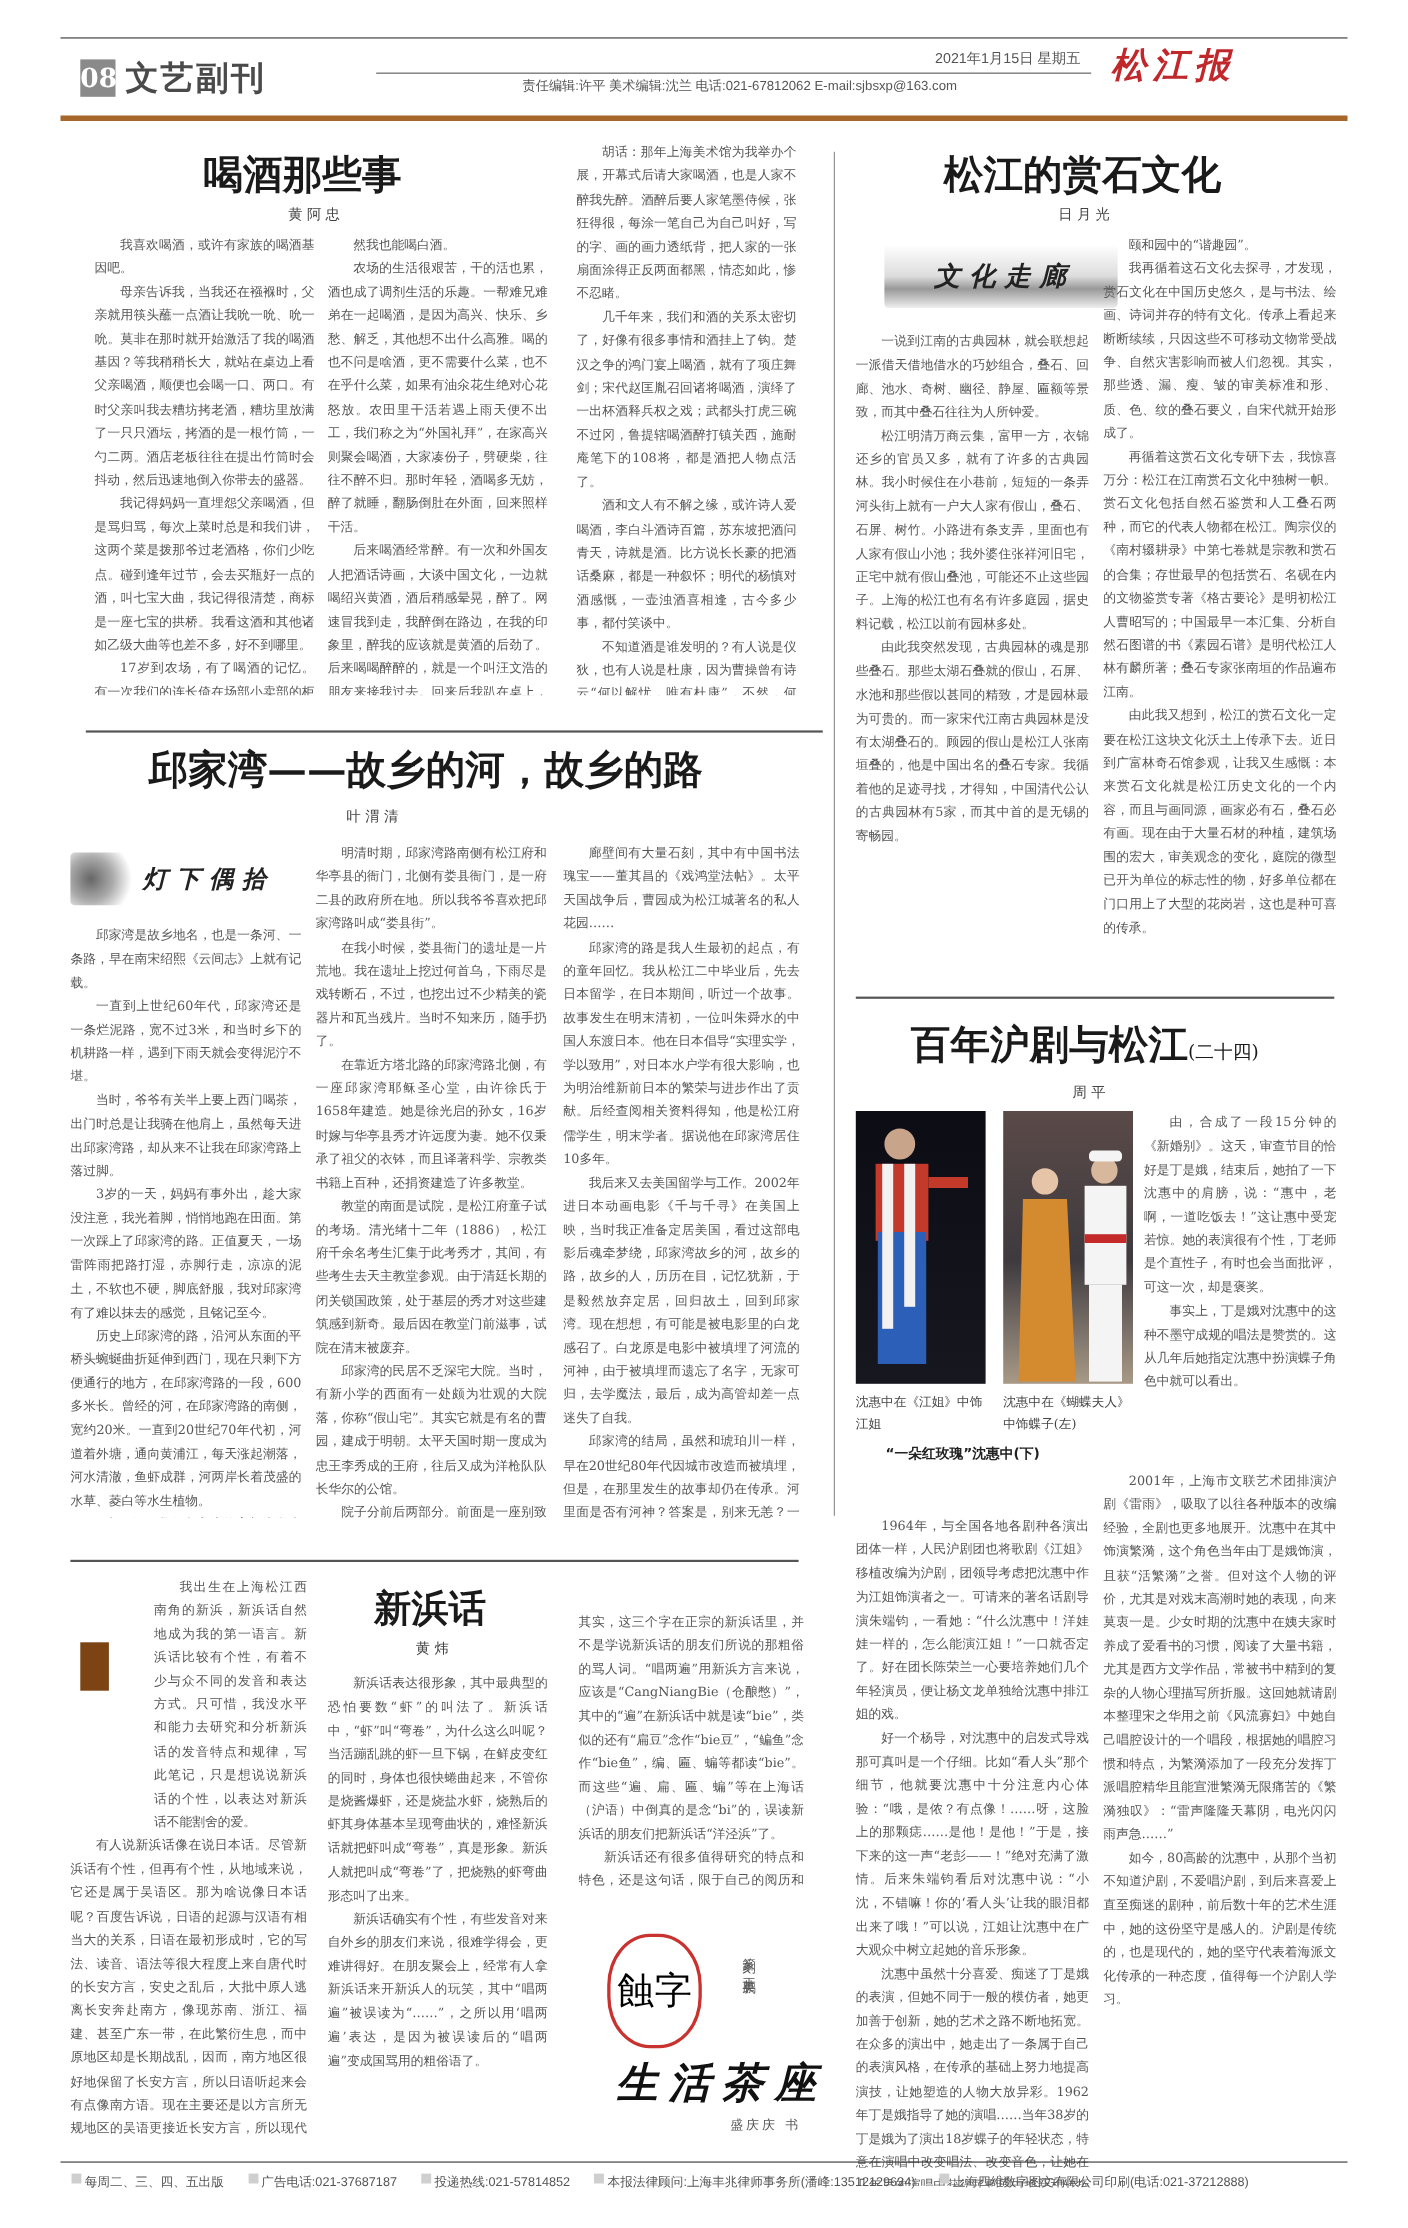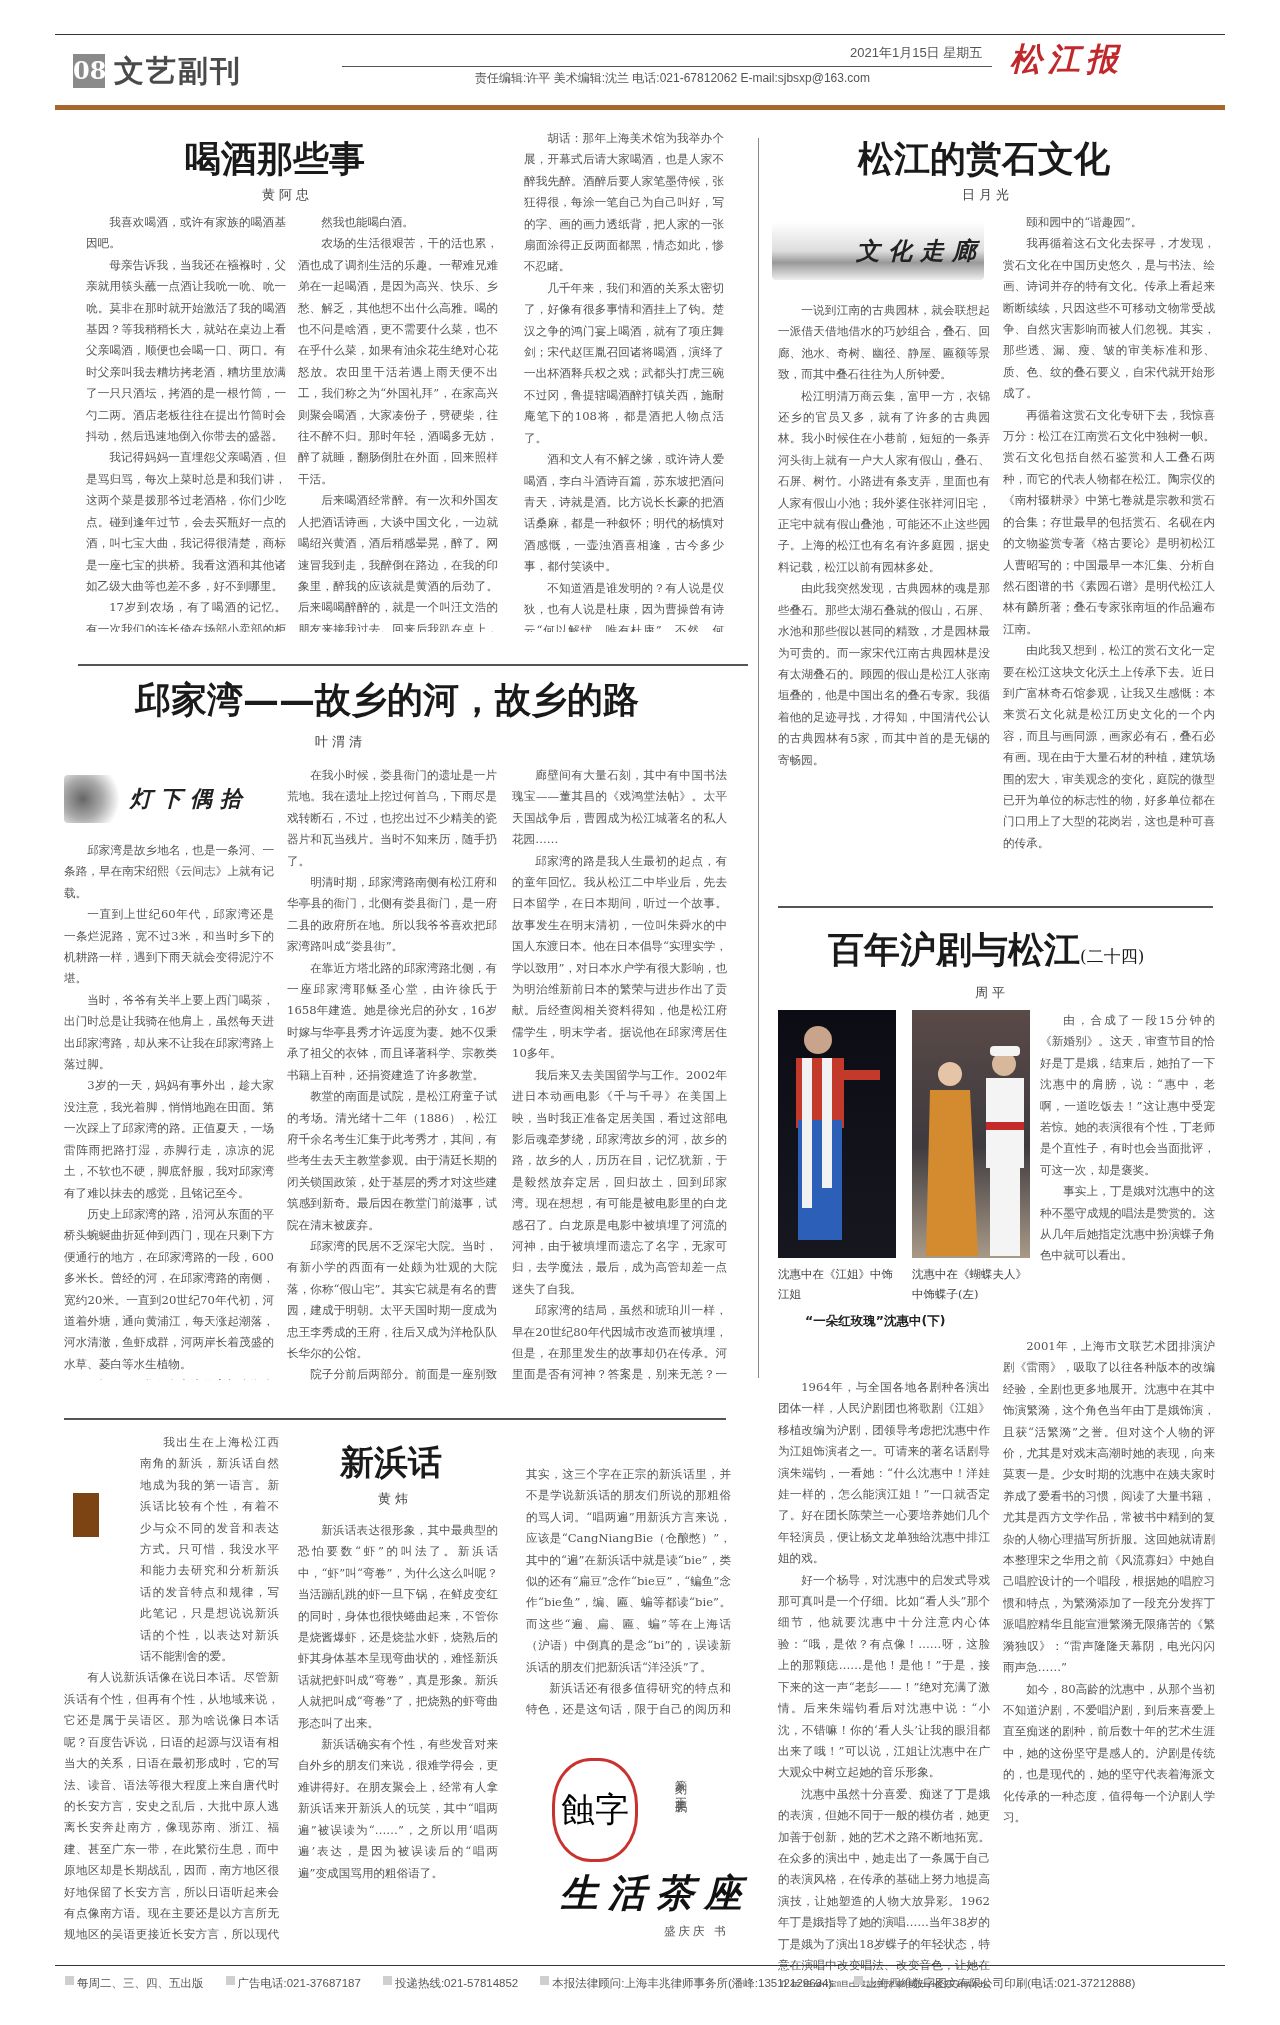--- a/index.html
+++ b/index.html
@@ -84,21 +84,21 @@
     <p>酒和文人有不解之缘，或许诗人爱喝酒，李白斗酒诗百篇，苏东坡把酒问青天，诗就是酒。比方说长长豪的把酒话桑麻，都是一种叙怀；明代的杨慎对酒感慨，一壶浊酒喜相逢，古今多少事，都付笑谈中。</p>
     <p>不知道酒是谁发明的？有人说是仪狄，也有人说是杜康，因为曹操曾有诗云“何以解忧，唯有杜康”，不然，何以“杜康”作为酒的代名词呢。但是，喝酒应该是件快乐的事，用喝酒去解忧，恐怕也解决不了问题。今天我们应该把喝酒当作快乐，交融，凝聚，可千万别过量，喝高了。</p>
   </div>
 </div>
 
 <div class="vrule" style="left:758px; top:138px; height:1240px;"></div>
 
 <div>
   <div class="title" style="left:858px; top:135px; font-size:36px;">松江的赏石文化</div>
   <div class="author" style="left:962px; top:186px;">日月光</div>
-  <div class="column-logo ink-wash" style="left:772px; top:222px; width:212px; height:58px;justify-content:flex-end;">
+  <div class="column-logo ink-wash" style="left:804px; top:222px; width:212px; height:58px;">
     <span class="logo-text" style="font-size:24px; margin-left:45px;">文化走廊</span>
   </div>
   <div class="col" style="left:778px; top:300px; width:212px; height:572px;">
     <p>一说到江南的古典园林，就会联想起一派借天借地借水的巧妙组合，叠石、回廊、池水、奇树、幽径、静屋、匾额等景致，而其中叠石往往为人所钟爱。</p>
     <p>松江明清万商云集，富甲一方，衣锦还乡的官员又多，就有了许多的古典园林。我小时候住在小巷前，短短的一条弄河头街上就有一户大人家有假山，叠石、石屏、树竹。小路进有条支弄，里面也有人家有假山小池；我外婆住张祥河旧宅，正宅中就有假山叠池，可能还不止这些园子。上海的松江也有名有许多庭园，据史料记载，松江以前有园林多处。</p>
     <p>由此我突然发现，古典园林的魂是那些叠石。那些太湖石叠就的假山，石屏、水池和那些假以甚同的精致，才是园林最为可贵的。而一家宋代江南古典园林是没有太湖叠石的。顾园的假山是松江人张南垣叠的，他是中国出名的叠石专家。我循着他的足迹寻找，才得知，中国清代公认的古典园林有5家，而其中首的是无锡的寄畅园。</p>
   </div>
   <div class="col" style="left:1003px; top:212px; width:212px; height:660px;">
     <p>颐和园中的“谐趣园”。</p>
     <p>我再循着这石文化去探寻，才发现，赏石文化在中国历史悠久，是与书法、绘画、诗词并存的特有文化。传承上看起来断断续续，只因这些不可移动文物常受战争、自然灾害影响而被人们忽视。其实，那些透、漏、瘦、皱的审美标准和形、质、色、纹的叠石要义，自宋代就开始形成了。</p>
@@ -120,22 +120,22 @@
   <div class="col" style="left:64px; top:840px; width:210px; height:540px;">
     <p>邱家湾是故乡地名，也是一条河、一条路，早在南宋绍熙《云间志》上就有记载。</p>
     <p>一直到上世纪60年代，邱家湾还是一条烂泥路，宽不过3米，和当时乡下的机耕路一样，遇到下雨天就会变得泥泞不堪。</p>
     <p>当时，爷爷有关半上要上西门喝茶，出门时总是让我骑在他肩上，虽然每天进出邱家湾路，却从来不让我在邱家湾路上落过脚。</p>
     <p>3岁的一天，妈妈有事外出，趁大家没注意，我光着脚，悄悄地跑在田面。第一次踩上了邱家湾的路。正值夏天，一场雷阵雨把路打湿，赤脚行走，凉凉的泥土，不软也不硬，脚底舒服，我对邱家湾有了难以抹去的感觉，且铭记至今。</p>
     <p>历史上邱家湾的路，沿河从东面的平桥头蜿蜒曲折延伸到西门，现在只剩下方便通行的地方，在邱家湾路的一段，600多米长。曾经的河，在邱家湾路的南侧，宽约20米。一直到20世纪70年代初，河道着外塘，通向黄浦江，每天涨起潮落，河水清澈，鱼虾成群，河两岸长着茂盛的水草、菱白等水生植物。</p>
     <p>4岁那年，我在邱家湾的育新小学上幼稚班，玩伴大多。夏天，我们一起去河里游泳，抓鱼摸虾，玩得不亦乐乎。</p>
 
   </div>
   <div class="col" style="left:287px; top:765px; width:210px; height:615px;">
+    <p>明清时期，邱家湾路南侧有松江府和华亭县的衙门，北侧有娄县衙门，是一府二县的政府所在地。所以我爷爷喜欢把邱家湾路叫成“娄县街”。</p>
     <p>在我小时候，娄县衙门的遗址是一片荒地。我在遗址上挖过何首乌，下雨尽是戏转断石，不过，也挖出过不少精美的瓷器片和瓦当残片。当时不知来历，随手扔了。</p>
-    <p>明清时期，邱家湾路南侧有松江府和华亭县的衙门，北侧有娄县衙门，是一府二县的政府所在地。所以我爷爷喜欢把邱家湾路叫成“娄县街”。</p>
     <p>在靠近方塔北路的邱家湾路北侧，有一座邱家湾耶稣圣心堂，由许徐氏于1658年建造。她是徐光启的孙女，16岁时嫁与华亭县秀才许远度为妻。她不仅秉承了祖父的衣钵，而且译著科学、宗教类书籍上百种，还捐资建造了许多教堂。</p>
     <p>教堂的南面是试院，是松江府童子试的考场。清光绪十二年（1886），松江府千余名考生汇集于此考秀才，其间，有些考生去天主教堂参观。由于清廷长期的闭关锁国政策，处于基层的秀才对这些建筑感到新奇。最后因在教堂门前滋事，试院在清末被废弃。</p>
     <p>邱家湾的民居不乏深宅大院。当时，有新小学的西面有一处颇为壮观的大院落，你称“假山宅”。其实它就是有名的曹园，建成于明朝。太平天国时期一度成为忠王李秀成的王府，往后又成为洋枪队队长华尔的公馆。</p>
     <p>院子分前后两部分。前面是一座别致的花园，由假石屋层堆砌而成，峰峦叠嶂，青苔满布，曲径通幽，两个池塘一前一后，一左一右巧妙地构筑其中。</p>
 
   </div>
   <div class="col" style="left:512px; top:765px; width:215px; height:615px;">
     <p>廊壁间有大量石刻，其中有中国书法瑰宝——董其昌的《戏鸿堂法帖》。太平天国战争后，曹园成为松江城著名的私人花园……</p>
     <p>邱家湾的路是我人生最初的起点，有的童年回忆。我从松江二中毕业后，先去日本留学，在日本期间，听过一个故事。故事发生在明末清初，一位叫朱舜水的中国人东渡日本。他在日本倡导“实理实学，学以致用”，对日本水户学有很大影响，也为明治维新前日本的繁荣与进步作出了贡献。后经查阅相关资料得知，他是松江府儒学生，明末学者。据说他在邱家湾居住10多年。</p>
     <p>我后来又去美国留学与工作。2002年进日本动画电影《千与千寻》在美国上映，当时我正准备定居美国，看过这部电影后魂牵梦绕，邱家湾故乡的河，故乡的路，故乡的人，历历在目，记忆犹新，于是毅然放弃定居，回归故土，回到邱家湾。现在想想，有可能是被电影里的白龙感召了。白龙原是电影中被填埋了河流的河神，由于被填埋而遗忘了名字，无家可归，去学魔法，最后，成为高管却差一点迷失了自我。</p>

